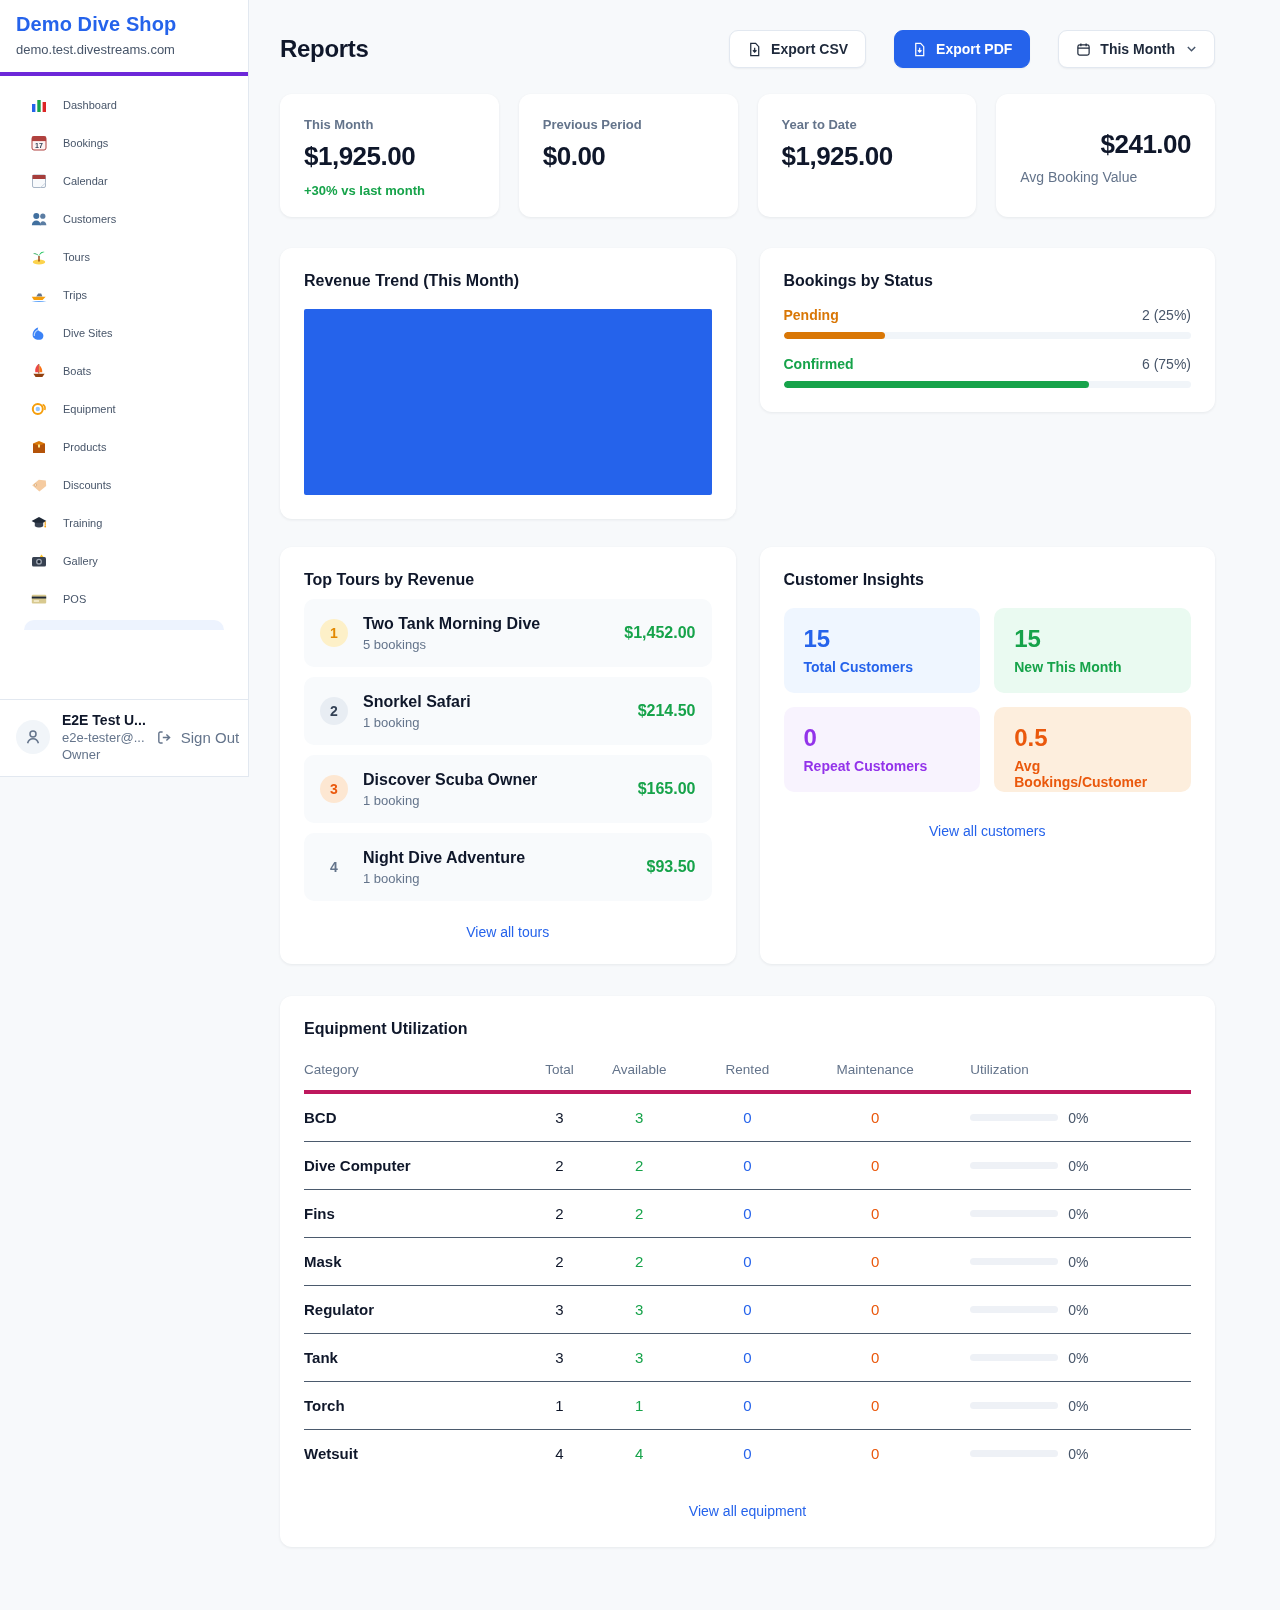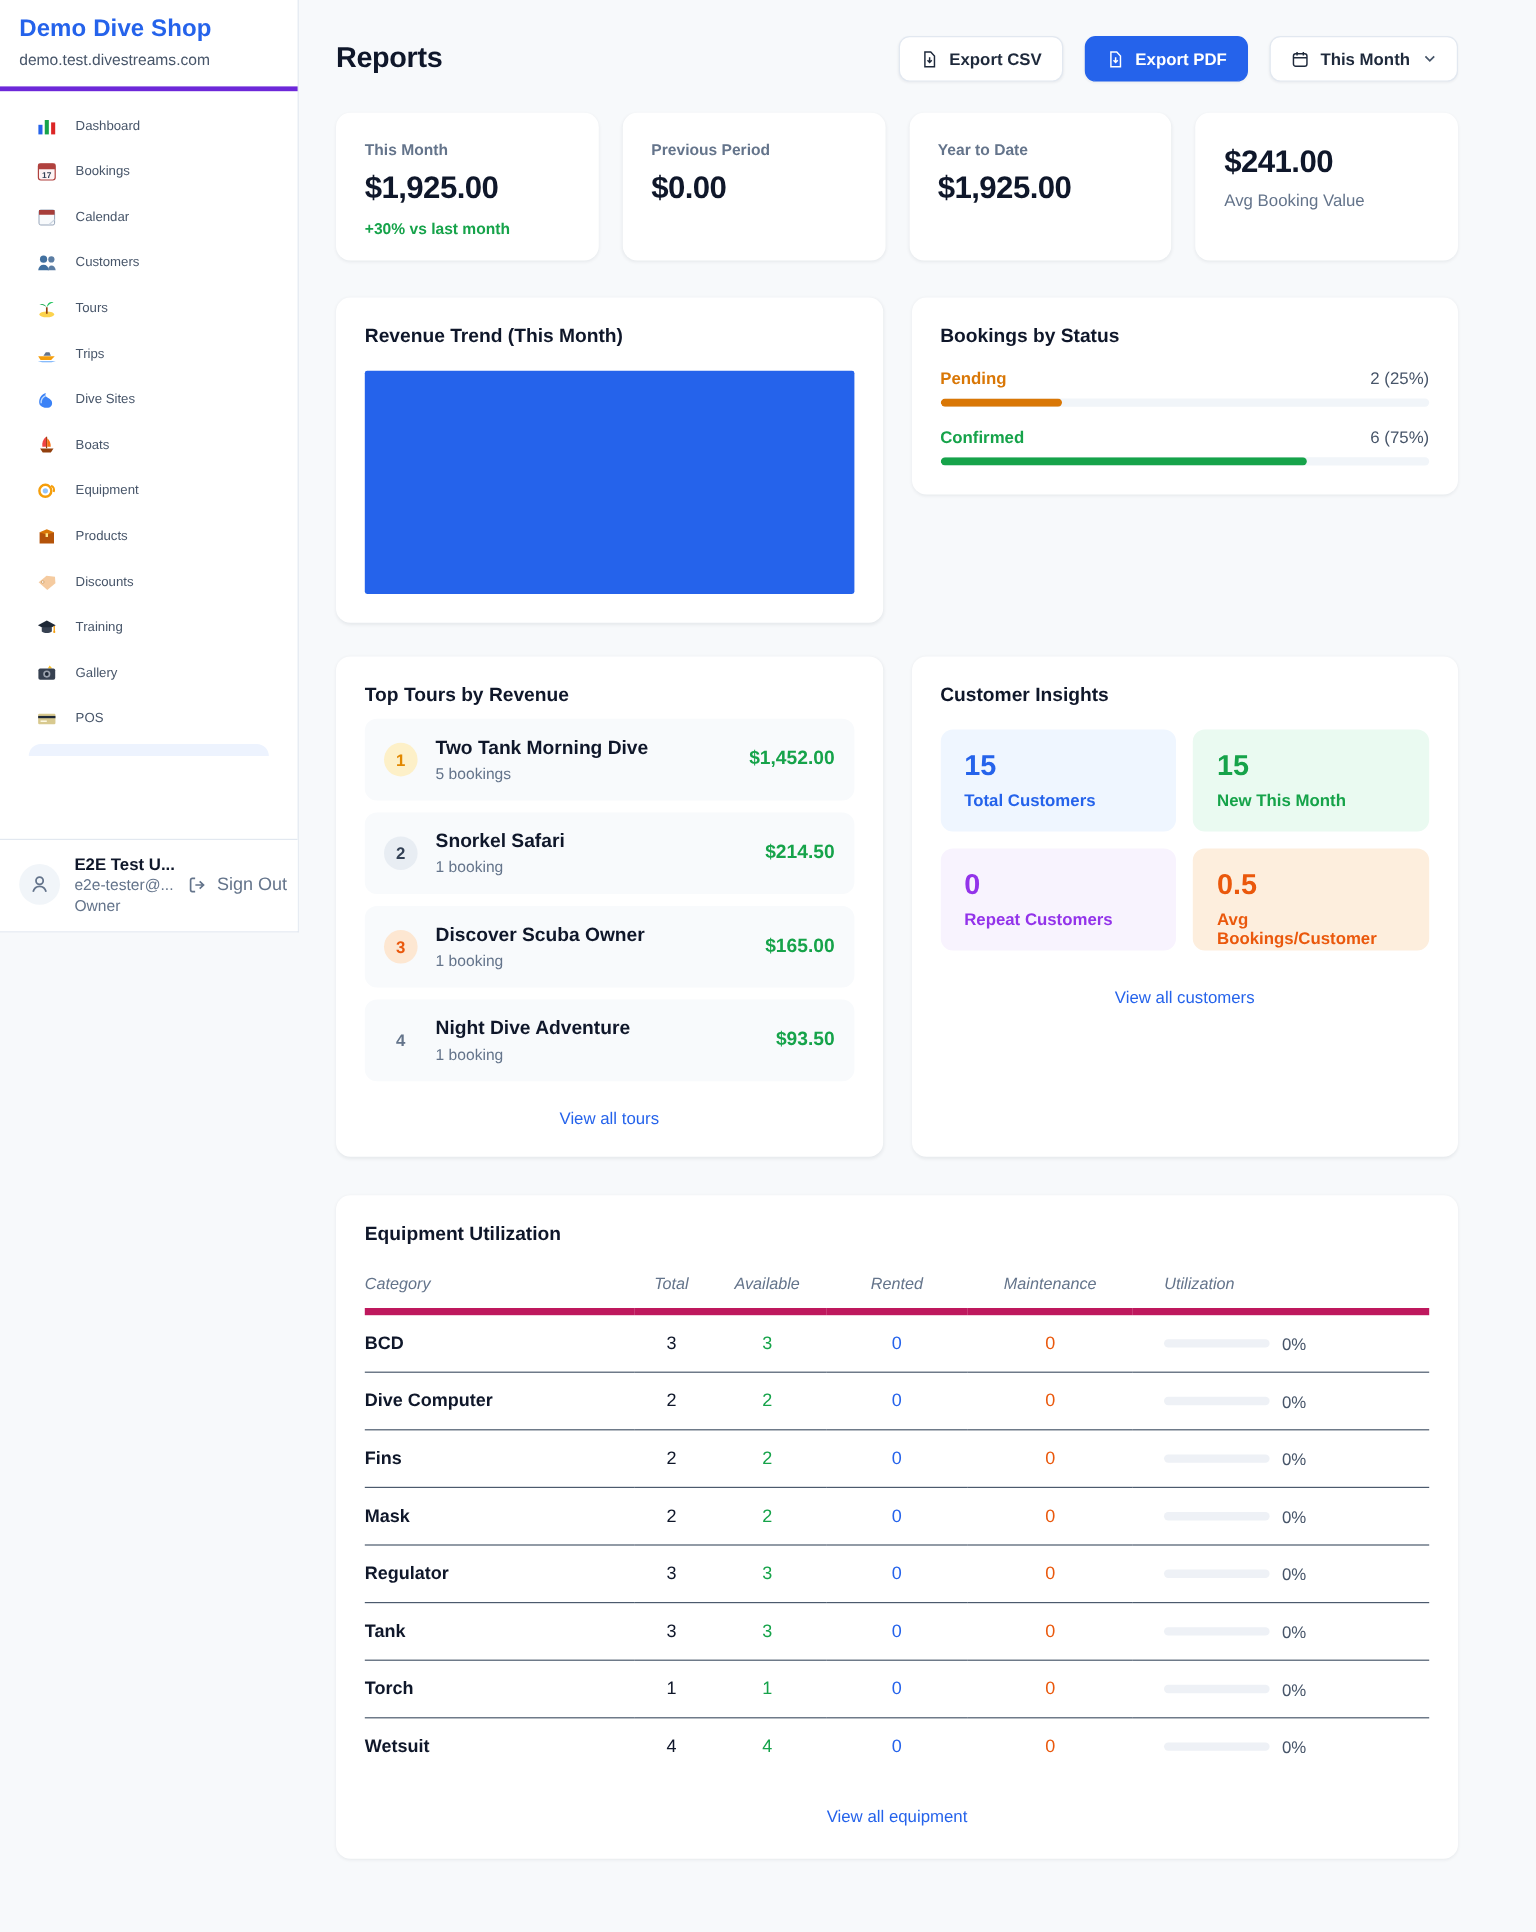--- a/index.html
+++ b/index.html
@@ -26,37 +26,37 @@
   .user-info { margin-left:12px; width:100px; }
   .user-name { font-size:14px; font-weight:bold; color:#0f172a; white-space:nowrap; }
   .user-email,.user-role { font-size:13px; color:#64748b; margin-top:2px; white-space:nowrap; }
   .signout { margin-left:10px; display:flex; align-items:center; gap:8px; color:#64748b;
              font-size:15px; cursor:pointer; white-space:nowrap; }
 
   
   .main { position:absolute; left:249px; top:0; width:1031px; padding:30px 65px 40px 31px; }
   .page-head { display:flex; justify-content:space-between; align-items:center; margin-bottom:26px; }
   .page-title { font-size:24px; font-weight:800; letter-spacing:-.3px; }
-  .btn-group { display:flex; gap:18px; }
+  .btn-group { display:flex; gap:28px; }
   .btn { height:38px; padding:0 17px; border-radius:9px; border:1px solid #e2e8f0; background:#fff;
          display:inline-flex; align-items:center; gap:9px; font-size:14px; font-weight:bold;
          color:#1e293b; box-shadow:0 1px 2px rgba(15,23,42,.05); cursor:pointer; font-family:inherit; }
   .btn svg { display:block; }
   .btn-primary { background:#2563eb; border-color:#2563eb; color:#fff; }
   .chev { margin-left:2px; }
 
   .card { background:#fff; border-radius:12px; box-shadow:0 1px 3px rgba(15,23,42,.07); }
 
   
   .stats { display:grid; grid-template-columns:repeat(4,1fr); gap:20px; margin-bottom:31px; }
   .stat-card { padding:23px 24px; height:123px; }
   .stat-label { font-size:13px; color:#64748b; font-weight:bold; }
   .stat-value { font-size:26px; font-weight:800; letter-spacing:-.5px; margin-top:9px; }
   .stat-note { font-size:13px; color:#16a34a; font-weight:bold; margin-top:11px; }
-  .stat-card.value-first .stat-value { margin-top:2px; }
+  .stat-card.value-first .stat-value { margin-top:12px;text-align:right; }
   .stat-card.value-first .stat-label { font-weight:normal; font-size:14px; margin-top:9px; }
 
   .two-col { display:grid; grid-template-columns:1fr 1fr; gap:24px; }
   .row1 { margin-bottom:28px; align-items:start; }
   .row2 { margin-bottom:32px; }
   .panel { padding:24px; }
   .panel-title { font-size:16px; font-weight:bold; }
 
   .rev-block { margin-top:19px; height:186px; border-radius:2px; }
 
@@ -96,21 +96,21 @@
   .ibox-blue { background:#eff6ff; color:#2563eb; }
   .ibox-green { background:#eafaf1; color:#16a34a; }
   .ibox-purple { background:#f8f3fe; color:#9333ea; }
   .ibox-orange { background:#fdeedd; color:#ea580c; }
   .insights .view-link { margin-top:31px; }
 
   
   .equip { padding:24px 24px 28px; }
   table { width:100%; border-collapse:collapse; margin-top:14px; }
   th { font-size:13.5px; color:#64748b; font-weight:normal; text-align:center;
-       padding:10px 0 13px; border-bottom:6px solid #be185d;font-style:italic; }
+       padding:10px 0 13px; border-bottom:4px solid #be185d; }
   th.cat, td.cat { text-align:left; width:230px; }
   th.util, td.util { text-align:left; width:250px; padding-left:26px; }
   col.c-total { width:62px; } col.c-avail { width:100px; } col.c-rent { width:120px; } col.c-maint { width:140px; }
   td { padding:15px 0; font-size:15px; text-align:center; border-bottom:1px solid #4b5a6d; }
   tr:last-child td { border-bottom:none; }
   td.cat { font-weight:bold; }
   .t-avail { color:#16a34a; } .t-rent { color:#2563eb; } .t-maint { color:#ea580c; }
   .util-cell { display:flex; align-items:center; gap:10px; }
   .util-track { width:88px; height:7px; border-radius:4px; background:#eef1f6; overflow:hidden; }
   .util-fill { height:100%; background:#2563eb; border-radius:4px; }

